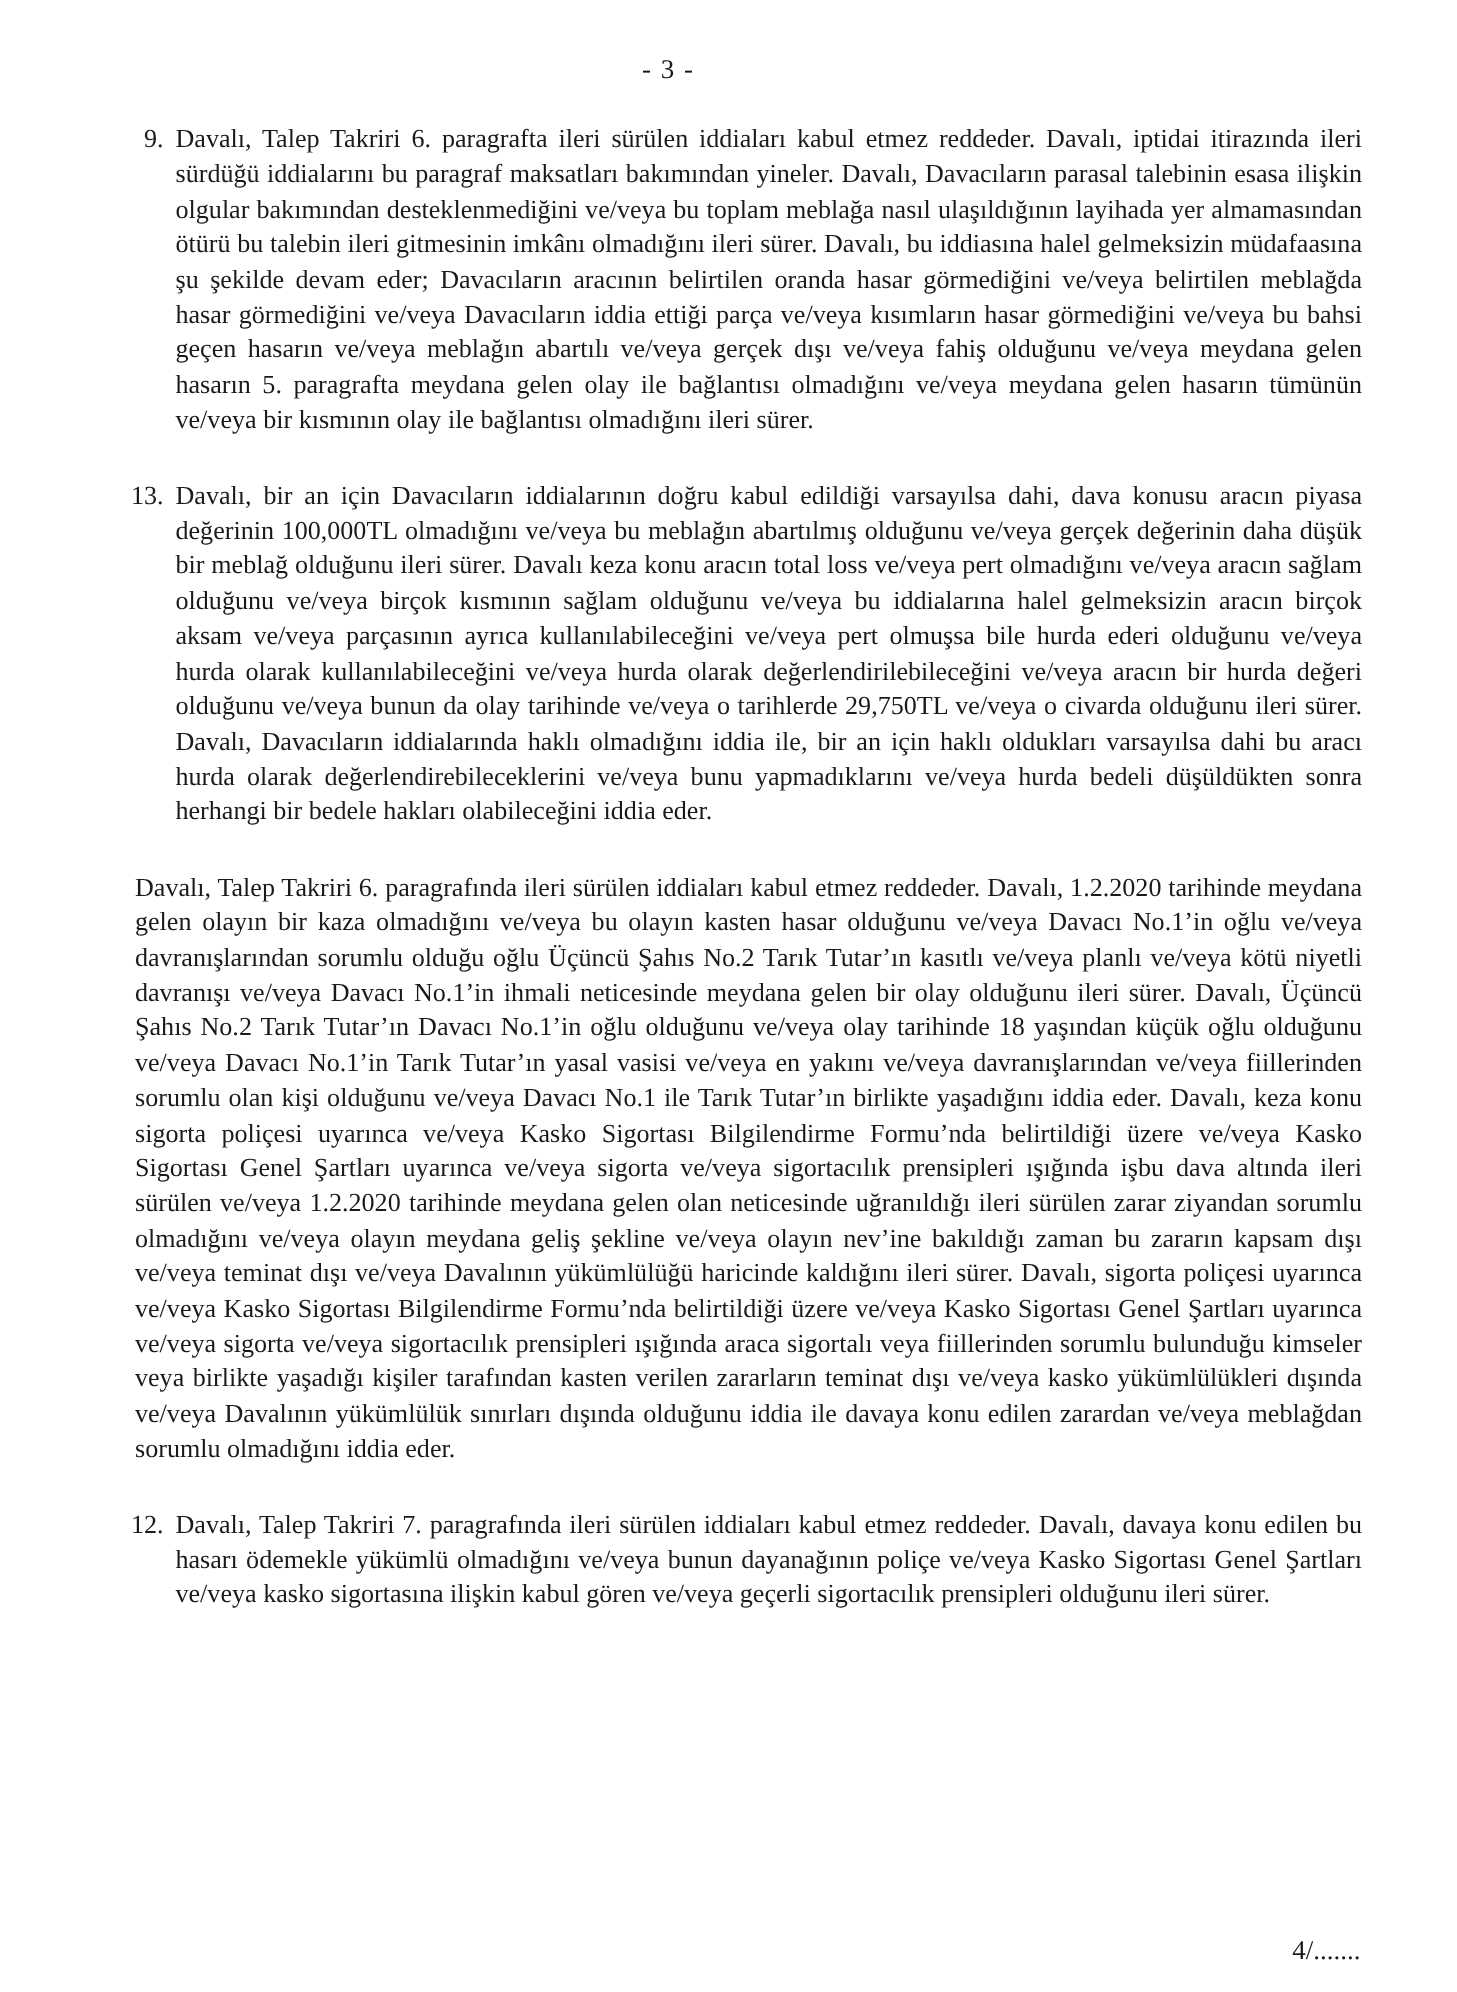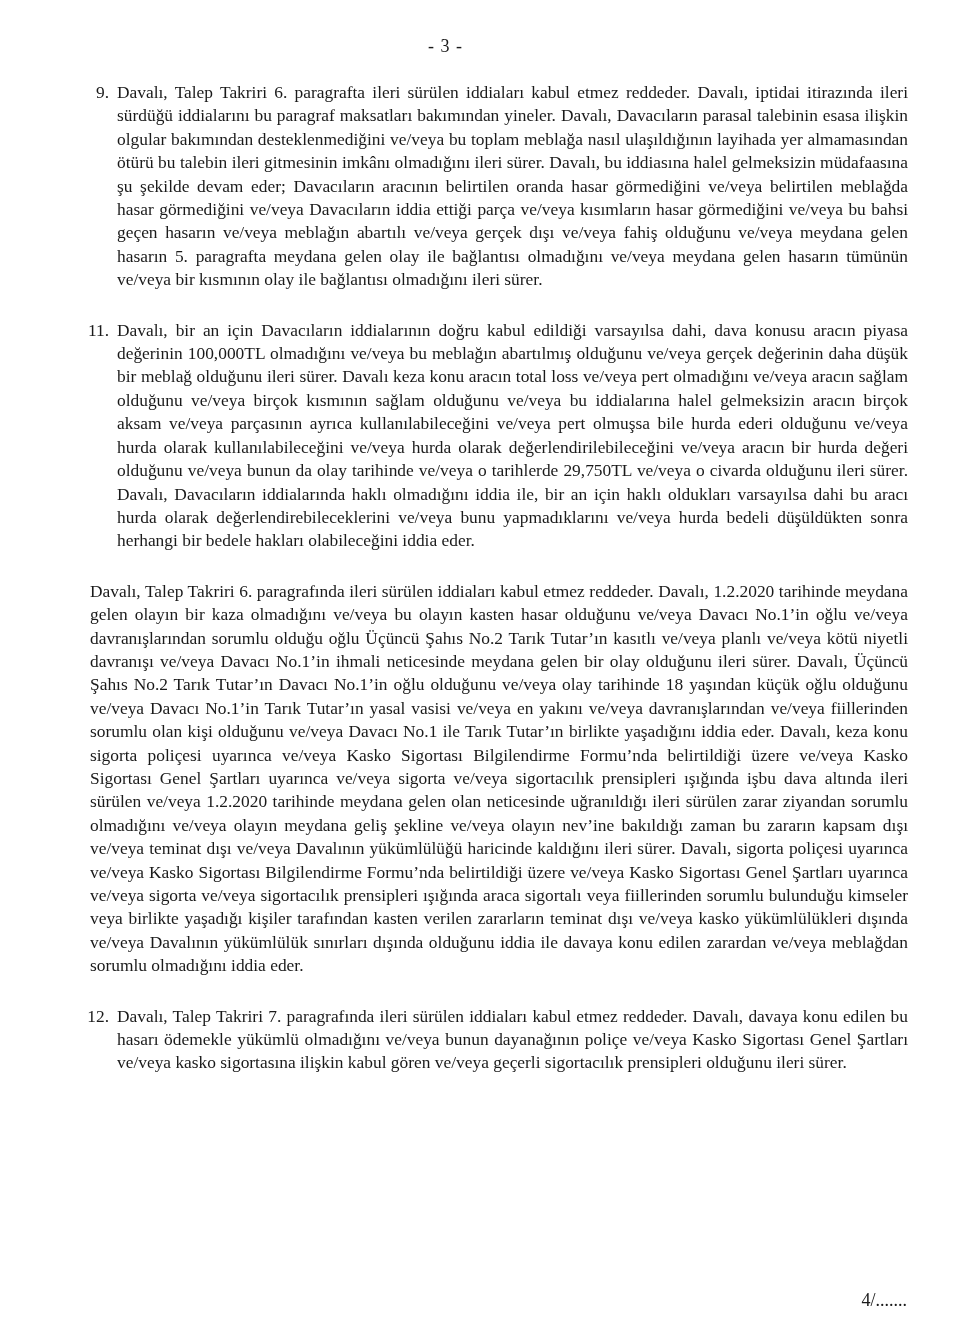--- a/index.html
+++ b/index.html
@@ -65,21 +65,21 @@
   <div class="page-header">- 3 -</div>
 
   <div class="content">
 
     <div class="para">
       <div class="para-num">9.</div>
       <div class="para-body">Davalı, Talep Takriri 6. paragrafta ileri sürülen iddiaları kabul etmez reddeder. Davalı, iptidai itirazında ileri sürdüğü iddialarını bu paragraf maksatları bakımından yineler. Davalı, Davacıların parasal talebinin esasa ilişkin olgular bakımından desteklenmediğini ve/veya bu toplam meblağa nasıl ulaşıldığının layihada yer almamasından ötürü bu talebin ileri gitmesinin imkânı olmadığını ileri sürer. Davalı, bu iddiasına halel gelmeksizin müdafaasına şu şekilde devam eder; Davacıların aracının belirtilen oranda hasar görmediğini ve/veya belirtilen meblağda hasar görmediğini ve/veya Davacıların iddia ettiği parça ve/veya kısımların hasar görmediğini ve/veya bu bahsi geçen hasarın ve/veya meblağın abartılı ve/veya gerçek dışı ve/veya fahiş olduğunu ve/veya meydana gelen hasarın 5. paragrafta meydana gelen olay ile bağlantısı olmadığını ve/veya meydana gelen hasarın tümünün ve/veya bir kısmının olay ile bağlantısı olmadığını ileri sürer.</div>
     </div>
 
     <div class="para">
-      <div class="para-num">11.</div>
+      <div class="para-num">13.</div>
       <div class="para-body">Davalı, bir an için Davacıların iddialarının doğru kabul edildiği varsayılsa dahi, dava konusu aracın piyasa değerinin 100,000TL olmadığını ve/veya bu meblağın abartılmış olduğunu ve/veya gerçek değerinin daha düşük bir meblağ olduğunu ileri sürer. Davalı keza konu aracın total loss ve/veya pert olmadığını ve/veya aracın sağlam olduğunu ve/veya birçok kısmının sağlam olduğunu ve/veya bu iddialarına halel gelmeksizin aracın birçok aksam ve/veya parçasının ayrıca kullanılabileceğini ve/veya pert olmuşsa bile hurda ederi olduğunu ve/veya hurda olarak kullanılabileceğini ve/veya hurda olarak değerlendirilebileceğini ve/veya aracın bir hurda değeri olduğunu ve/veya bunun da olay tarihinde ve/veya o tarihlerde 29,750TL ve/veya o civarda olduğunu ileri sürer. Davalı, Davacıların iddialarında haklı olmadığını iddia ile, bir an için haklı oldukları varsayılsa dahi bu aracı hurda olarak değerlendirebileceklerini ve/veya bunu yapmadıklarını ve/veya hurda bedeli düşüldükten sonra herhangi bir bedele hakları olabileceğini iddia eder.</div>
     </div>
 
     <div class="para">
       <div class="para-body">Davalı, Talep Takriri 6. paragrafında ileri sürülen iddiaları kabul etmez reddeder. Davalı, 1.2.2020 tarihinde meydana gelen olayın bir kaza olmadığını ve/veya bu olayın kasten hasar olduğunu ve/veya Davacı No.1’in oğlu ve/veya davranışlarından sorumlu olduğu oğlu Üçüncü Şahıs No.2 Tarık Tutar’ın kasıtlı ve/veya planlı ve/veya kötü niyetli davranışı ve/veya Davacı No.1’in ihmali neticesinde meydana gelen bir olay olduğunu ileri sürer. Davalı, Üçüncü Şahıs No.2 Tarık Tutar’ın Davacı No.1’in oğlu olduğunu ve/veya olay tarihinde 18 yaşından küçük oğlu olduğunu ve/veya Davacı No.1’in Tarık Tutar’ın yasal vasisi ve/veya en yakını ve/veya davranışlarından ve/veya fiillerinden sorumlu olan kişi olduğunu ve/veya Davacı No.1 ile Tarık Tutar’ın birlikte yaşadığını iddia eder. Davalı, keza konu sigorta poliçesi uyarınca ve/veya Kasko Sigortası Bilgilendirme Formu’nda belirtildiği üzere ve/veya Kasko Sigortası Genel Şartları uyarınca ve/veya sigorta ve/veya sigortacılık prensipleri ışığında işbu dava altında ileri sürülen ve/veya 1.2.2020 tarihinde meydana gelen olan neticesinde uğranıldığı ileri sürülen zarar ziyandan sorumlu olmadığını ve/veya olayın meydana geliş şekline ve/veya olayın nev’ine bakıldığı zaman bu zararın kapsam dışı ve/veya teminat dışı ve/veya Davalının yükümlülüğü haricinde kaldığını ileri sürer. Davalı, sigorta poliçesi uyarınca ve/veya Kasko Sigortası Bilgilendirme Formu’nda belirtildiği üzere ve/veya Kasko Sigortası Genel Şartları uyarınca ve/veya sigorta ve/veya sigortacılık prensipleri ışığında araca sigortalı veya fiillerinden sorumlu bulunduğu kimseler veya birlikte yaşadığı kişiler tarafından kasten verilen zararların teminat dışı ve/veya kasko yükümlülükleri dışında ve/veya Davalının yükümlülük sınırları dışında olduğunu iddia ile davaya konu edilen zarardan ve/veya meblağdan sorumlu olmadığını iddia eder.</div>
     </div>
 
     <div class="para">
       <div class="para-num">12.</div>
       <div class="para-body">Davalı, Talep Takriri 7. paragrafında ileri sürülen iddiaları kabul etmez reddeder. Davalı, davaya konu edilen bu hasarı ödemekle yükümlü olmadığını ve/veya bunun dayanağının poliçe ve/veya Kasko Sigortası Genel Şartları ve/veya kasko sigortasına ilişkin kabul gören ve/veya geçerli sigortacılık prensipleri olduğunu ileri sürer.</div>

